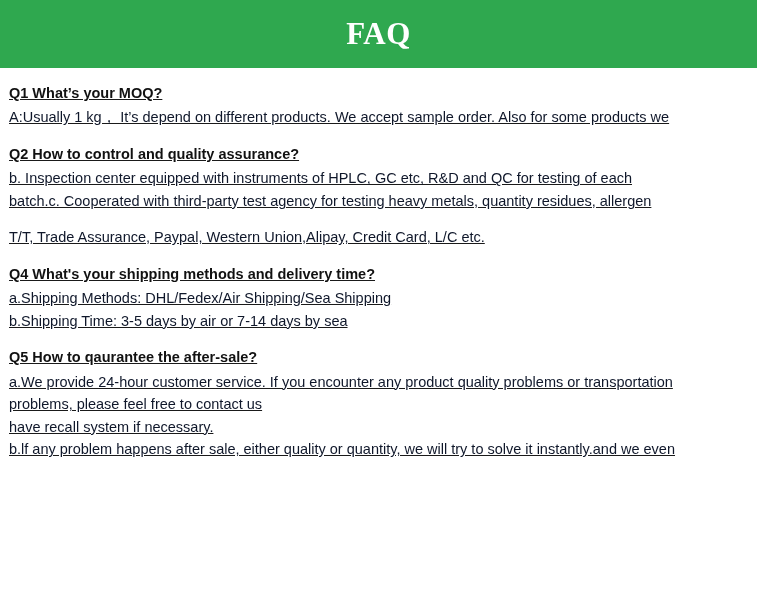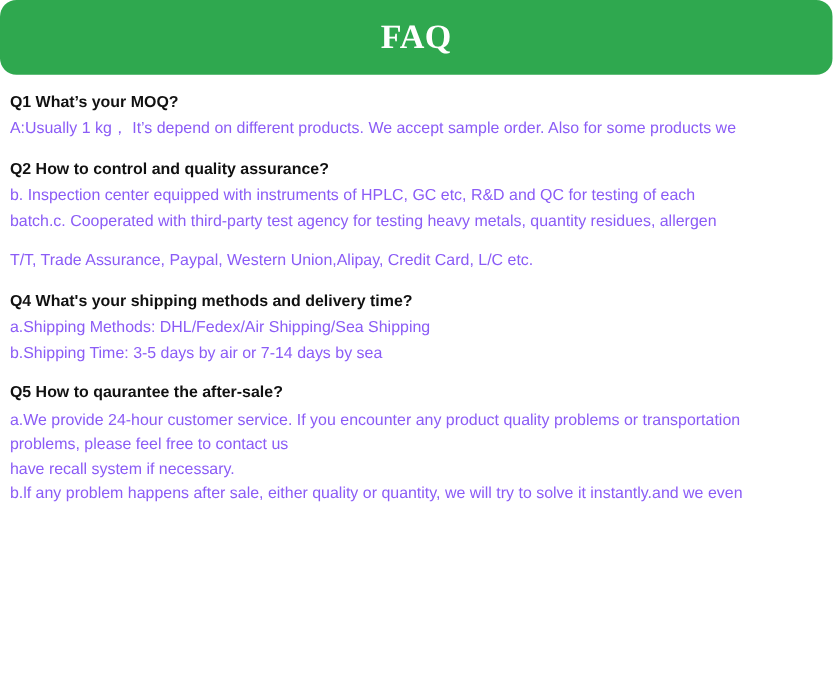--- a/index.html
+++ b/index.html
@@ -19,45 +19,45 @@
     height: 612px;
     position: relative;
     box-sizing: border-box;
   }
   .faq-header {
     background: #2fa84f;
     height: 68px;
     display: flex;
     align-items: center;
     justify-content: center;
-    border-radius: 15px;
   }
   .faq-header-title {
     color: #ffffff;
     font-size: 31px;
     font-weight: bold;
     letter-spacing: 0.5px;
     font-family: "Liberation Serif", serif;
   }
   .faq-body {
     padding: 14px 12px 0 9px;
+    text-decoration: underline;
   }
   .faq-item {
     margin-bottom: 14px;
   }
   .faq-q {
     font-size: 14.5px;
     font-weight: bold;
     color: #111111;
     line-height: 1.55;
     margin-bottom: 2px;
   }
   .faq-a {
     font-size: 14.5px;
-    color: #8b5cf6;
+    color: #0f172a;
     line-height: 1.55;
   }
   .faq-a-line {
     display: block;
   }
 </style>
 </head>
 <body>
 
 <div class="page">

